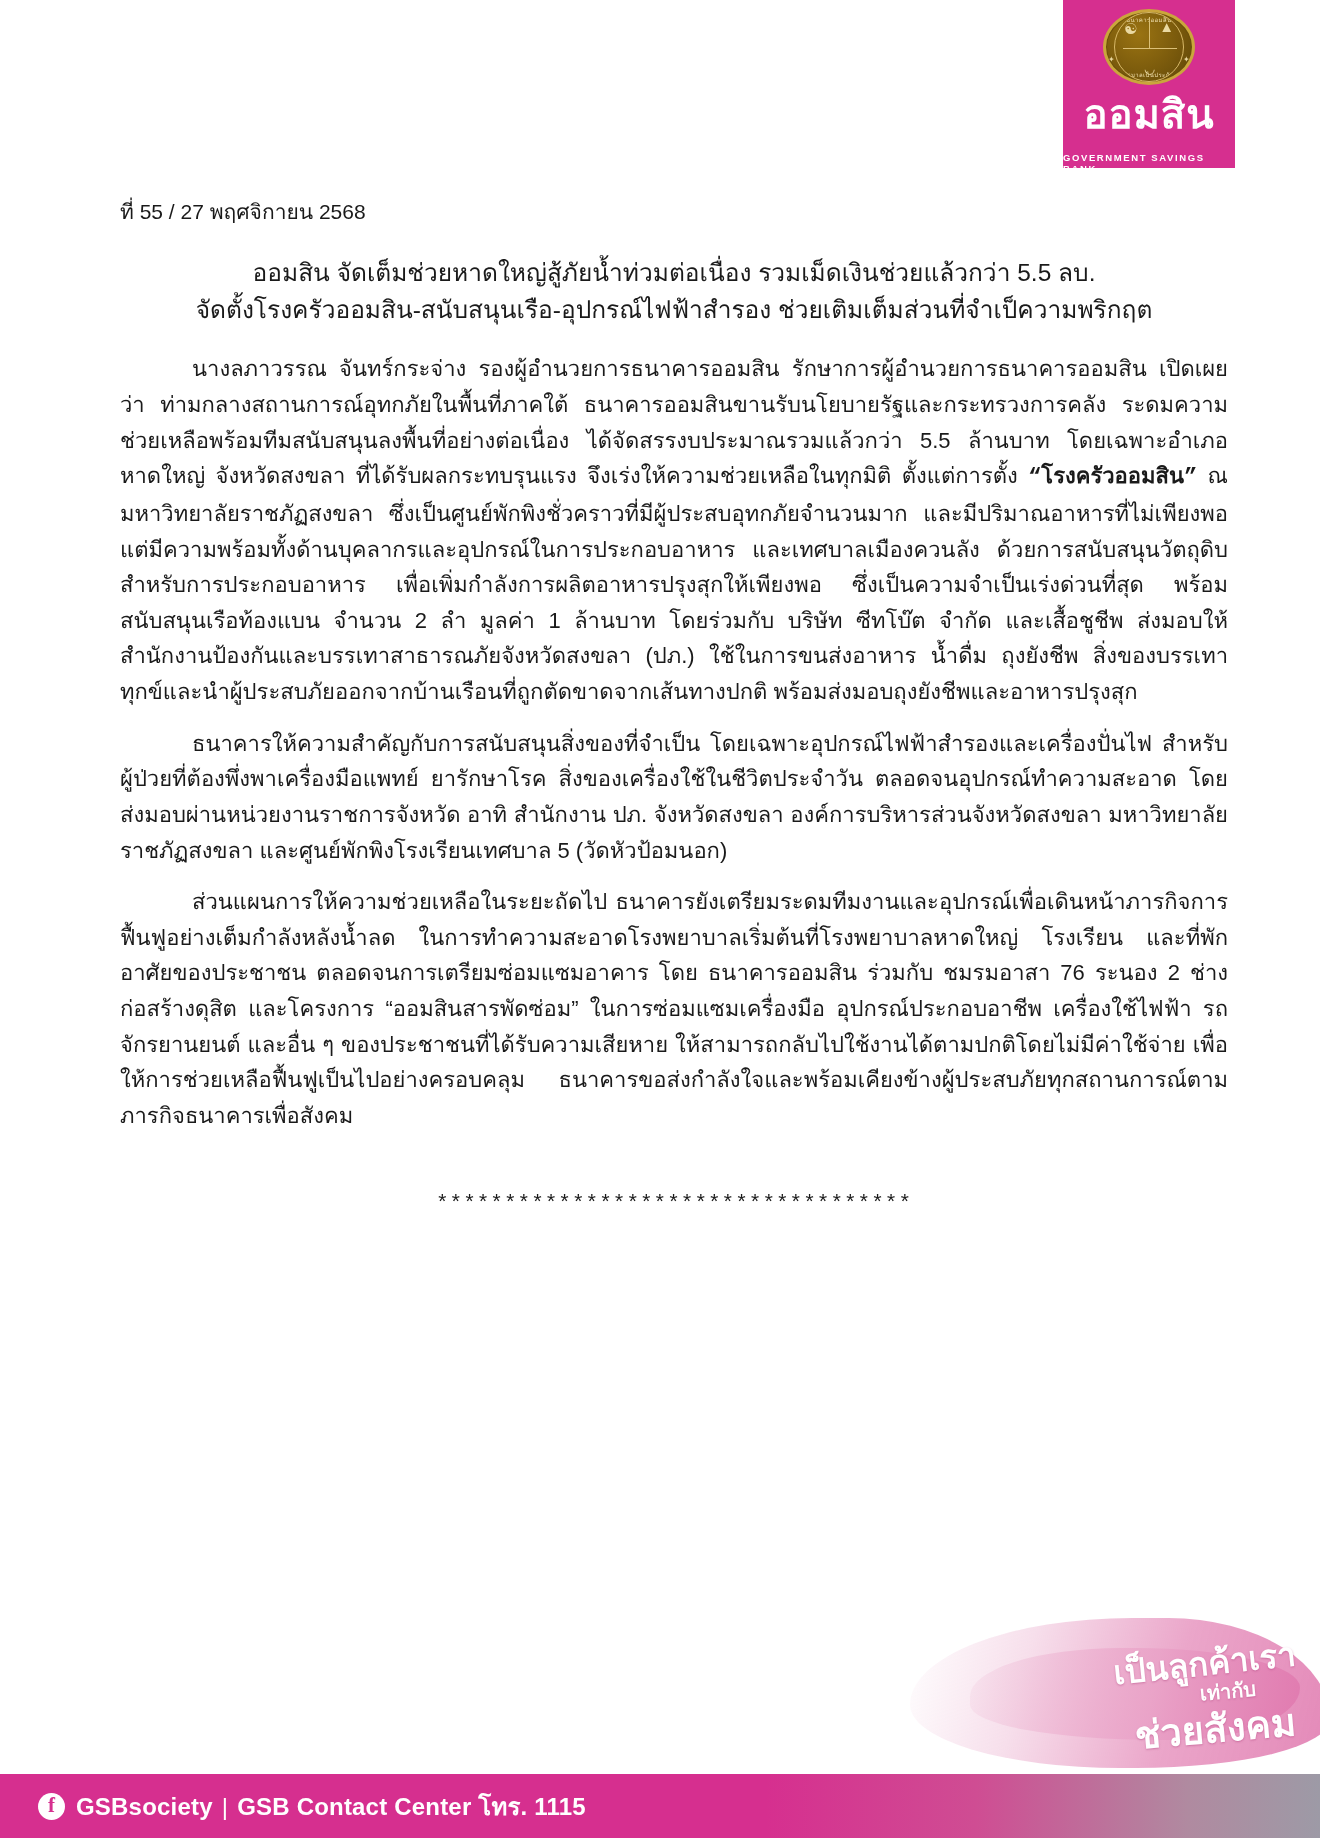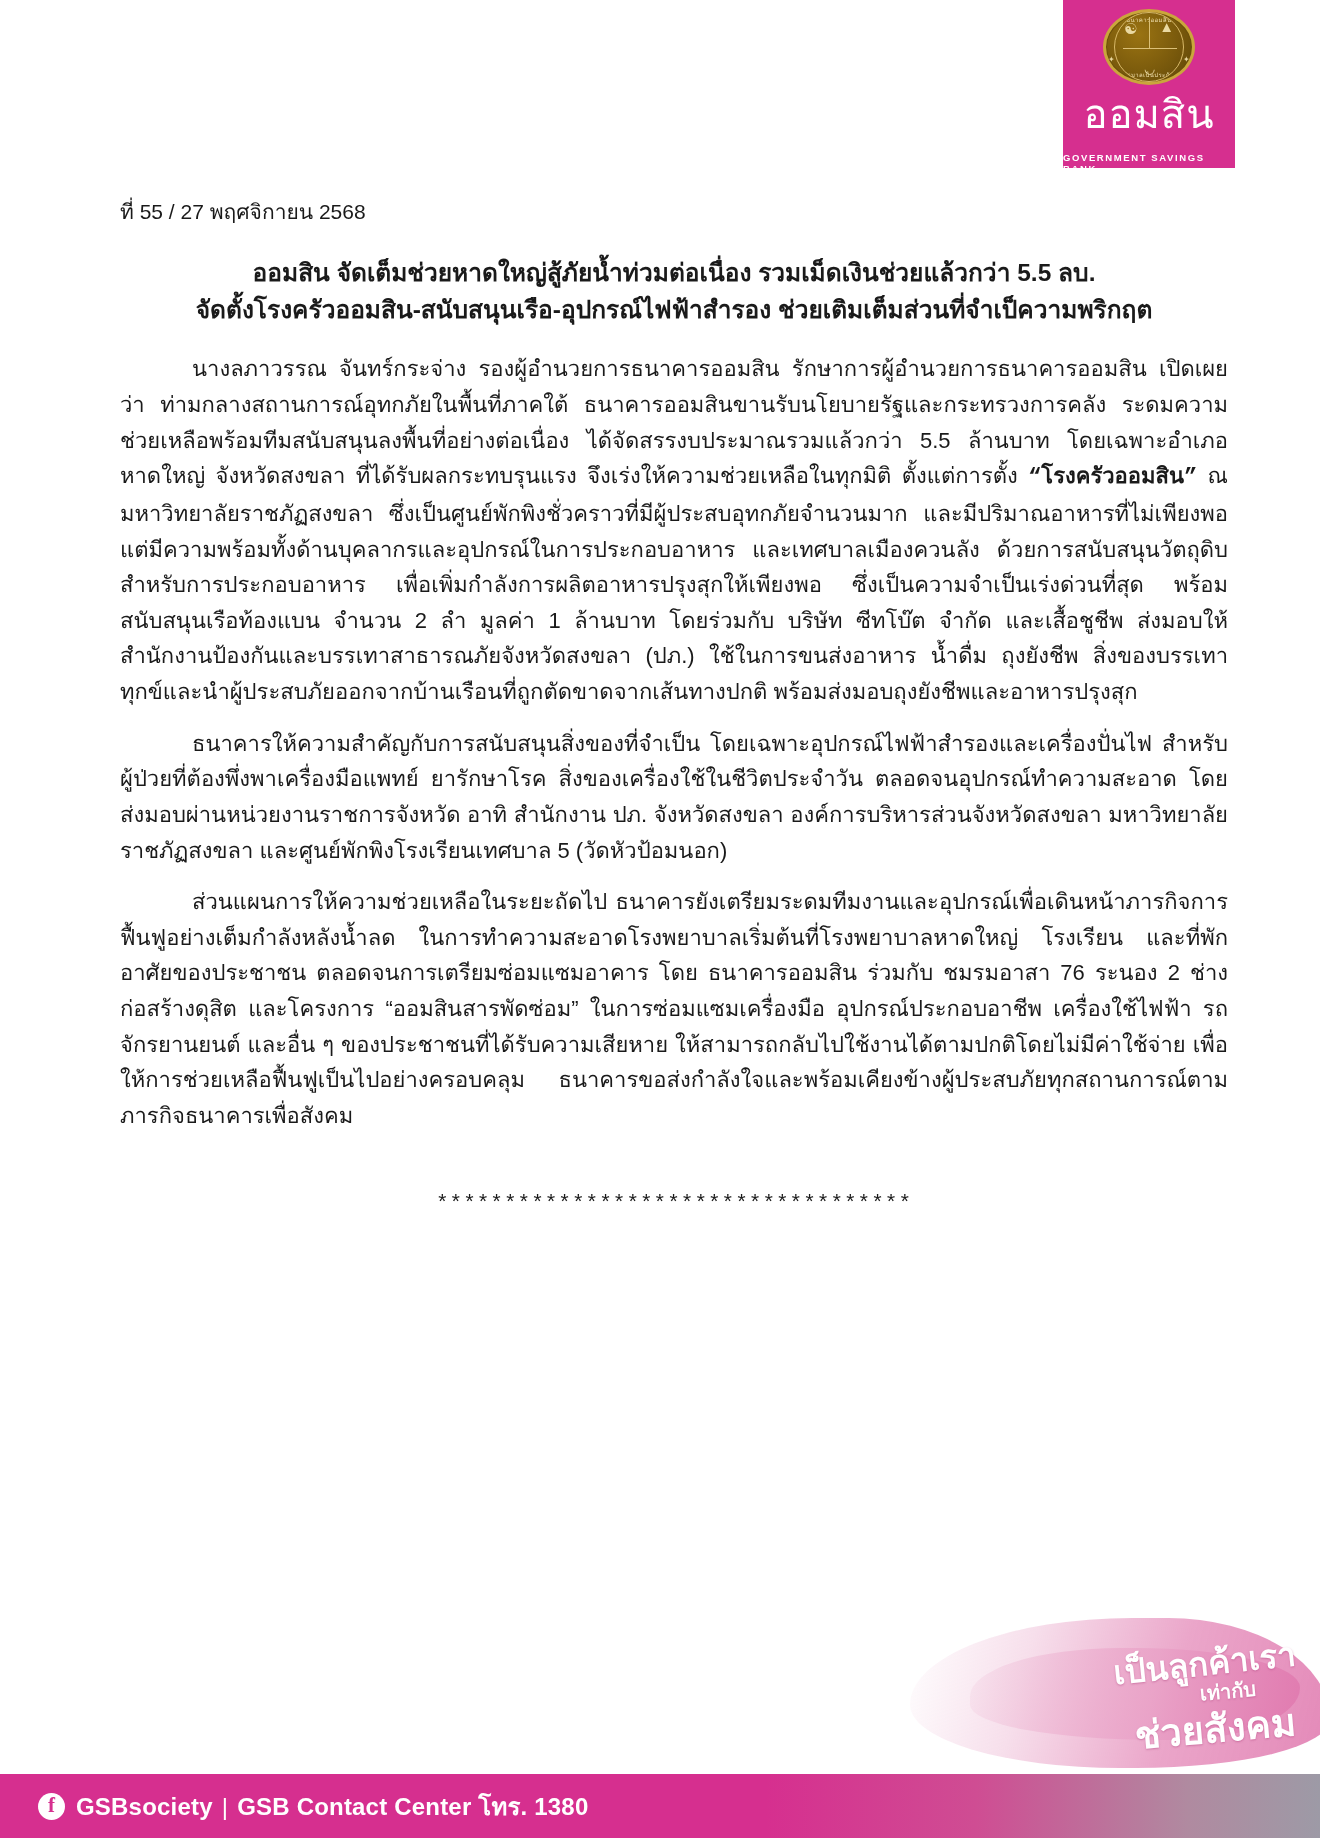--- a/index.html
+++ b/index.html
@@ -98,21 +98,21 @@
     color: #e9d79e;
     font-size: 8px;
     line-height: 7px;
   }
   .seal-dot.l { left: 2px; }
   .seal-dot.r { right: 2px; }
 
   .logo-word {
     color: #ffffff;
     font-size: 40px;
-    font-weight: normal;
+    font-weight: bold;
     line-height: 1;
     margin-top: 9px;
     letter-spacing: 1px;
   }
   .logo-sub {
     color: #ffffff;
     font-size: 9.5px;
     font-weight: bold;
     letter-spacing: 1.6px;
     margin-top: 18px;
@@ -125,21 +125,21 @@
     top: 196px;
     width: 1108px;
   }
   .docnum {
     font-size: 21px;
     line-height: 1.5;
     margin-bottom: 26px;
   }
   .headline {
     text-align: center;
-    font-weight: bold;
+    font-weight: normal;
     font-size: 24.5px;
     line-height: 1.55;
     margin: 0 0 22px 0;
   }
   .headline .hl-line { display: block; }
 
   p.para {
     font-size: 22px;
     line-height: 1.62;
     margin: 0 0 16px 0;
@@ -284,17 +284,17 @@
     <div class="tag-lines">
       <span class="tag-1">เป็นลูกค้าเรา</span>
       <span class="tag-2">เท่ากับ</span>
       <span class="tag-3">ช่วยสังคม</span>
     </div>
   </div>
 
   <div class="footer-bar">
     <div class="fb-icon">f</div>
     <div class="footer-text">
-      <span>GSBsociety</span><span class="footer-sep">|</span><span>GSB Contact Center โทร. 1380</span>
+      <span>GSBsociety</span><span class="footer-sep">|</span><span>GSB Contact Center โทร. 1115</span>
     </div>
   </div>
 
 </div>
 
 </body></html>

